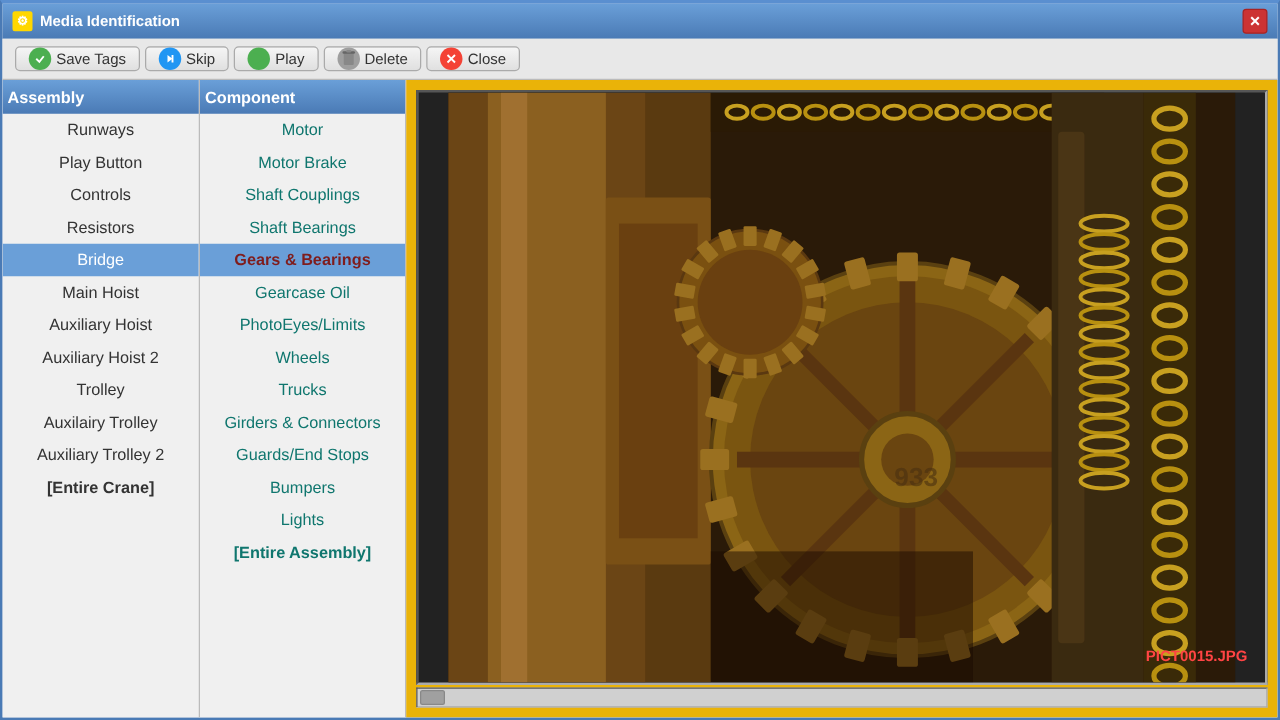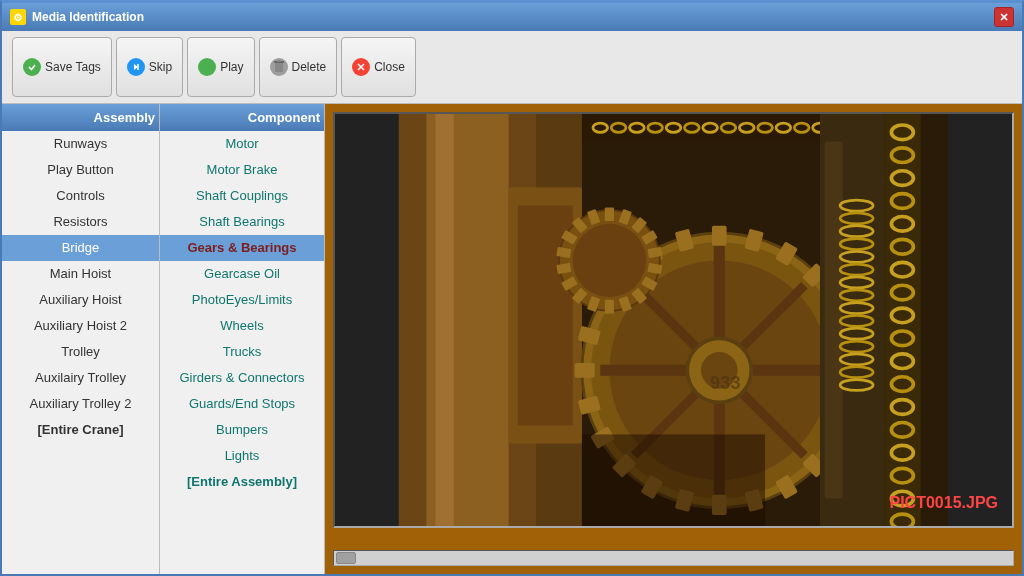--- a/index.html
+++ b/index.html
@@ -65,21 +65,21 @@
       padding: 6px 10px;
       display: flex;
       align-items: center;
       gap: 4px;
       flex-shrink: 0;
     }
     .toolbar-btn {
       display: flex;
       align-items: center;
       gap: 4px;
-      padding: 20px 10px;
+      padding: 0 10px;
       border: 1px solid #aaa;
       background: linear-gradient(to bottom, #f5f5f5, #e0e0e0);
       border-radius: 4px;
       cursor: pointer;
       font-size: 12px;
       color: #333;
     }
     .btn-icon {
       width: 18px;
       height: 18px;
@@ -103,21 +103,21 @@
       width: 158px;
       border-right: 1px solid #bbb;
       display: flex;
       flex-direction: column;
       background: #f0f0f0;
       flex-shrink: 0;
     }
     .panel-header {
       background: linear-gradient(to bottom, #6a9fd8, #4a7ab5);
       color: white;
-      text-align: right;
+      text-align: left;
       padding: 6px 4px;
       font-weight: bold;
       font-size: 13px;
     }
     .left-list {
       overflow-y: auto;
       flex: 1;
     }
     .left-list-item {
       padding: 5px 8px;
@@ -160,42 +160,41 @@
       font-weight: bold;
     }
     .middle-list-item.bold {
       font-weight: bold;
     }
     .right-panel {
       flex: 1;
       display: flex;
       flex-direction: column;
       padding: 8px;
-      background: #a16207;
+      background: #eab308;
       position: relative;
-      gap: 20px;
     }
     .image-container {
       flex: 1;
       background: #222;
       border: 2px inset #aaa;
       overflow: hidden;
       position: relative;
     }
     
     .image-svg {
       width: 100%;
       height: 100%;
     }
     .image-filename {
       position: absolute;
       bottom: 14px;
       right: 14px;
       color: #ff4444;
-      font-size: 16px;
+      font-size: 12px;
       font-weight: bold;
     }
     .scrollbar-area {
       height: 16px;
       background: #d0d0d0;
       border: 1px inset #aaa;
       display: flex;
       align-items: center;
       margin-top: 2px;
     }

